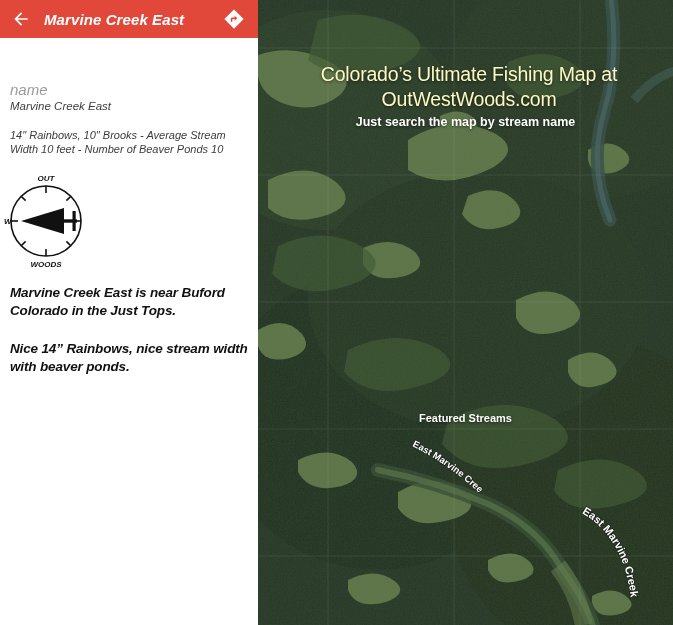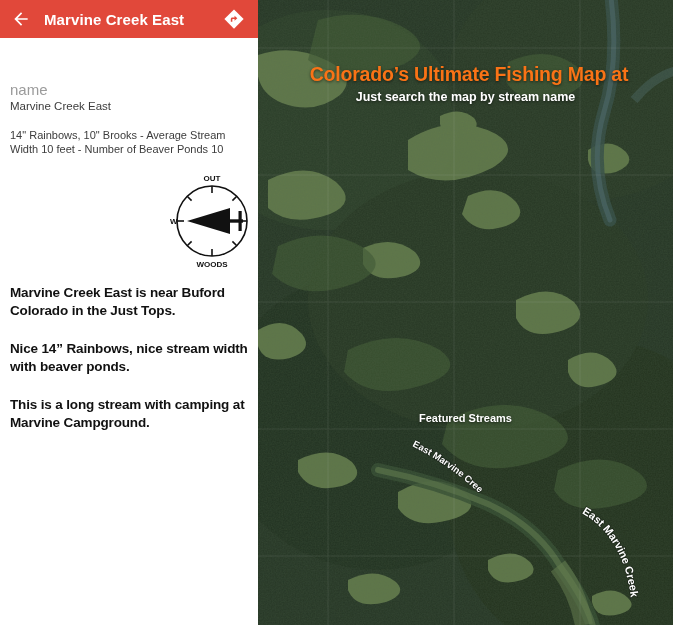--- a/index.html
+++ b/index.html
@@ -6,21 +6,21 @@
   body{
     width:673px;height:625px;overflow:hidden;
     font-family:"Liberation Sans", sans-serif;
     background:#ffffff;
   }
   .app{position:relative;width:673px;height:625px;display:flex;}
 
   
   .panel{
     width:258px;height:540px;background:#ffffff;position:relative;
-    flex:0 0 258px;overflow:hidden;
+    flex:0 0 258px;overflow:hidden;font-style:italic;
   }
   .panel-header{
     height:38px;background:#e1483a;display:flex;align-items:center;
     padding:0 10px;box-sizing:border-box;
   }
   .back-btn{
     width:22px;height:22px;flex:0 0 22px;display:flex;align-items:center;
     justify-content:center;cursor:pointer;
   }
   .back-btn svg{display:block;}
@@ -38,21 +38,21 @@
   .field-label{
     font-size:15px;color:#9b9b9b;line-height:13px;margin-bottom:3px;margin-top:45px;
   }
   .field-value{
     font-size:11.5px;color:#3c3c3c;line-height:15px;
   }
   .field-value.desc{font-size:11px;line-height:14px;}
 
   
   .logo-wrap{
-    display:flex;justify-content:flex-end;margin-top:14px;margin-bottom:6px;
+    display:flex;justify-content:flex-start;margin-top:14px;margin-bottom:6px;
   }
   .logo-wrap svg{display:block;}
 
   
   .narrative{padding:0 10px;box-sizing:border-box;margin-top:14px;}
   .narrative p{
     margin:0 0 20px 0;font-size:13.5px;line-height:18px;color:#111111;
     font-weight:bold;letter-spacing:-.15px;
   }
 
@@ -62,21 +62,21 @@
     background:#2c3d2a;
   }
   .map-canvas{position:absolute;inset:0;}
   .map-canvas svg{display:block;width:100%;height:100%;}
 
   .map-banner{
     position:absolute;left:0;right:0;top:62px;text-align:center;
     pointer-events:none;
   }
   .map-banner .l1,.map-banner .l2{
-    color:#f97316;font-weight:bold;font-size:19.5px;line-height:25px;
+    color:#fef9c3;font-weight:normal;font-size:19.5px;line-height:25px;
     letter-spacing:-.2px;
     text-shadow:0 1px 3px rgba(0,0,0,.55);
     margin-left:7px;
   }
   .map-banner .l3{
     color:#ffffff;font-weight:bold;font-size:12.5px;line-height:20px;
     text-shadow:0 1px 3px rgba(0,0,0,.55);
     text-align:center;
   }
 
@@ -145,21 +145,20 @@
         <rect x="72.5" y="41" width="3.2" height="20" fill="#111"></rect>
         <text x="46" y="11" text-anchor="middle" font-family="Liberation Sans, sans-serif" font-size="8" font-weight="bold" fill="#111">OUT</text>
         <text x="4" y="54" text-anchor="start" font-family="Liberation Sans, sans-serif" font-size="8" font-weight="bold" fill="#111">W</text>
         <text x="46" y="97" text-anchor="middle" font-family="Liberation Sans, sans-serif" font-size="8" font-weight="bold" fill="#111">WOODS</text>
       </svg>
     </div>
 
     <div class="narrative">
       <p>Marvine Creek East is near Buford Colorado in the Just Tops.</p>
       <p>Nice 14” Rainbows, nice stream width with beaver ponds.</p>
-      <p>This is a long stream with camping at Marvine Campground.</p>
     </div>
   </div>
 
   <div class="map">
 
     <div class="map-canvas">
       <svg viewBox="0 0 415 625" preserveAspectRatio="none">
         <defs>
           <filter id="grain" x="0" y="0" width="100%" height="100%">
             <feTurbulence type="fractalNoise" baseFrequency="0.75" numOctaves="4" seed="7" result="n"></feTurbulence>
@@ -233,20 +232,21 @@
           <line x1="0" y1="429" x2="415" y2="429"></line>
           <line x1="0" y1="556" x2="415" y2="556"></line>
         </g>
 
         <rect width="415" height="625" fill="#16261a" opacity="0.22"></rect>
       </svg>
     </div>
 
     <div class="map-banner">
       <div class="l1">Colorado’s Ultimate Fishing Map at</div>
+      <div class="l2">OutWestWoods.com</div>
       <div class="l3">Just search the map by stream name</div>
     </div>
 
     <div class="featured-label">Featured Streams</div>
 
     <div class="stream-label" style="left:150px;top:436px;">
       <svg width="110" height="60" viewBox="0 0 110 60">
         <defs>
             <path id="curveL" d="M4 10 q36 18 66 46" fill="none"></path>
           </defs>

